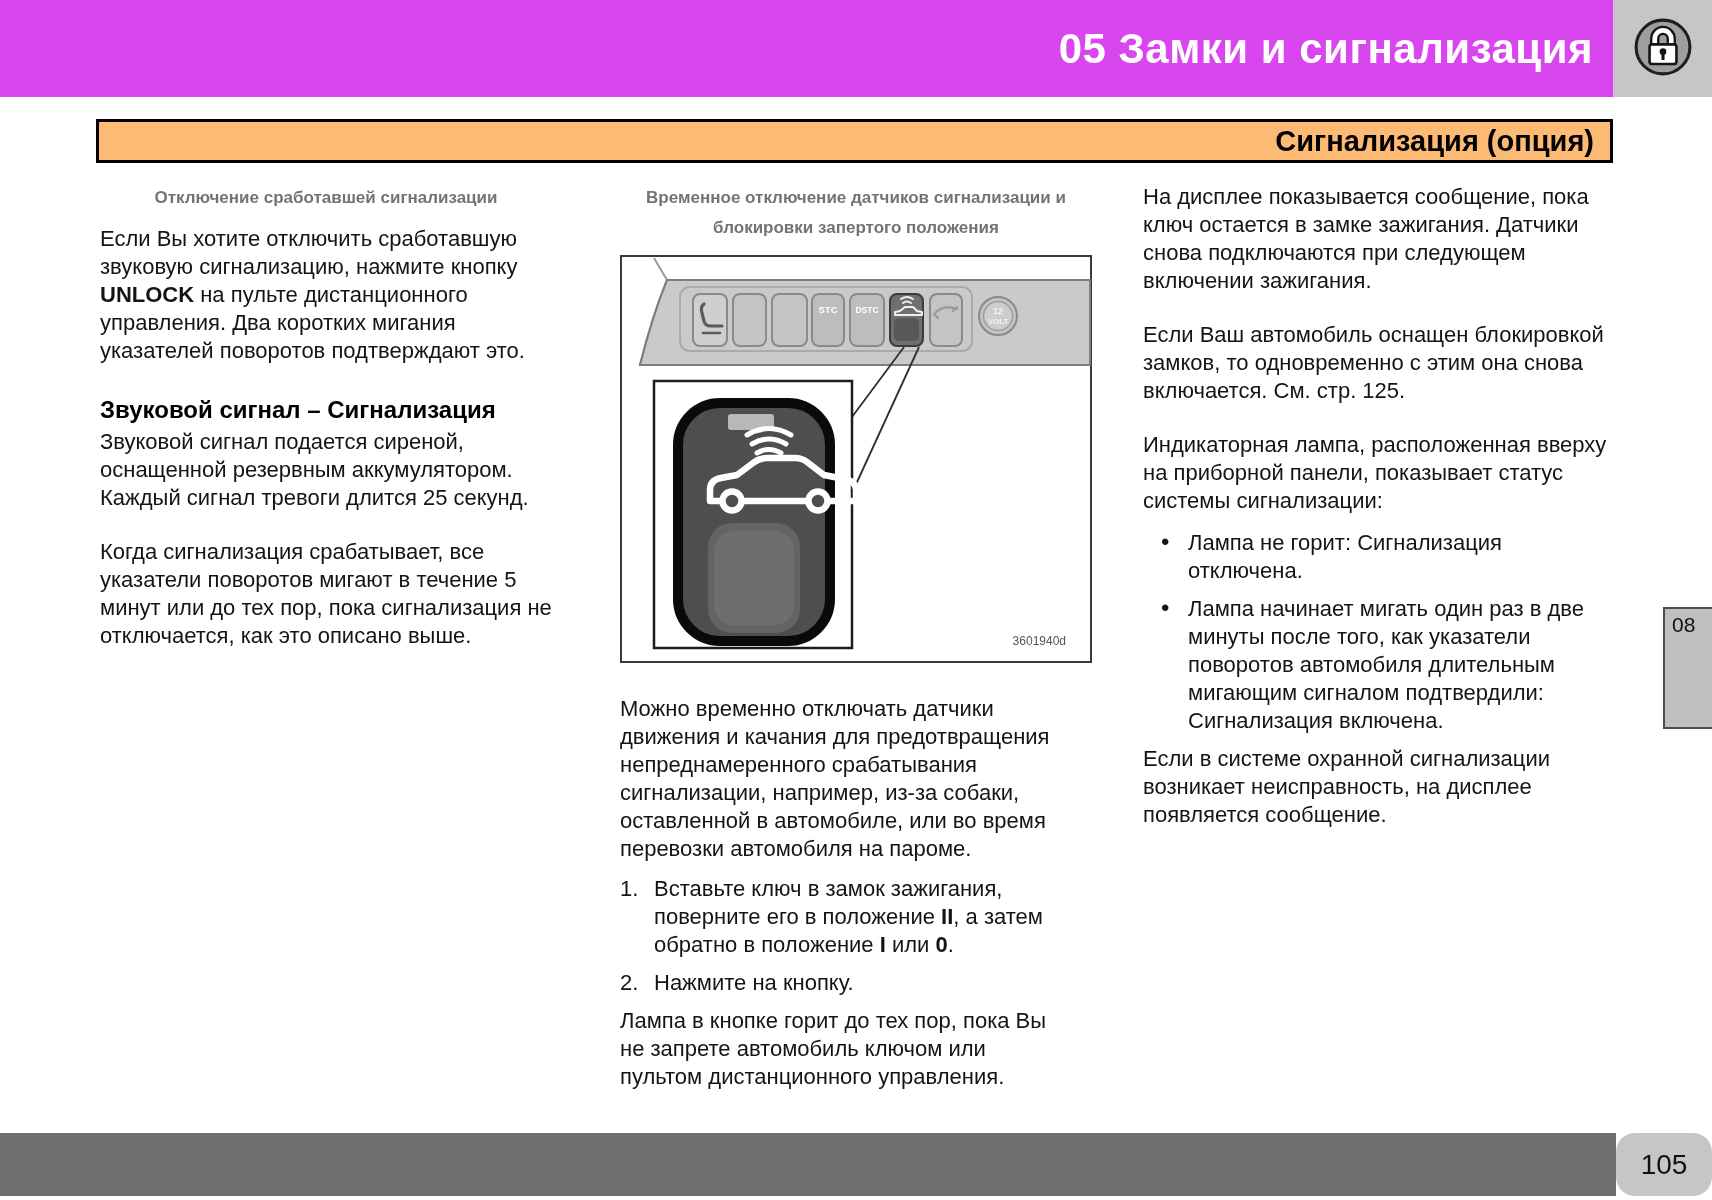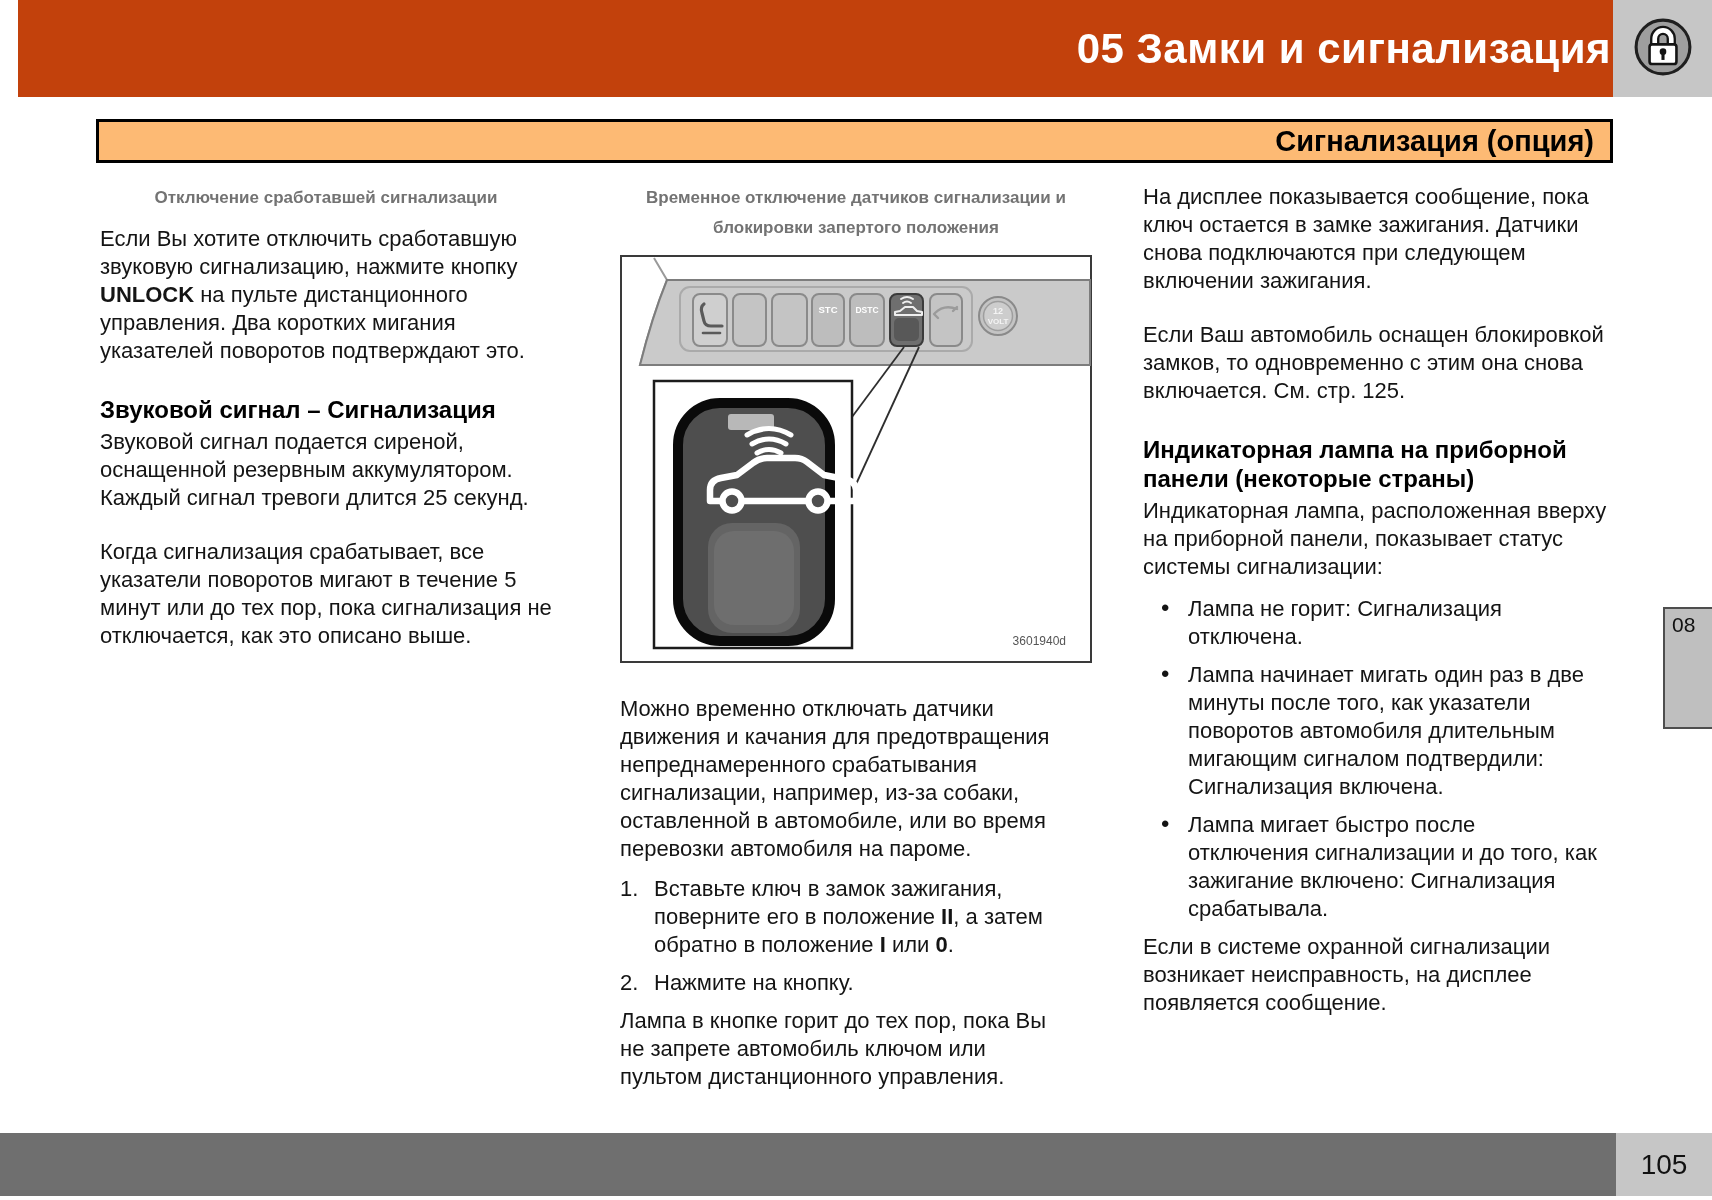--- a/index.html
+++ b/index.html
@@ -1,21 +1,21 @@
 <!DOCTYPE html>
 <html><head>
 <meta charset="utf-8">
 <style>
   html,body{margin:0;padding:0;background:#e8e8e8;}
   .page{
     position:relative;width:1712px;height:1200px;background:#ffffff;
     font-family:"Liberation Sans",sans-serif;color:#141414;overflow:hidden;
   }
   
-  .header-bar{position:absolute;left:18px;top:0;width:1613px;height:97px;background:#c2410c;}
+  .header-bar{position:absolute;left:0;top:0;width:1613px;height:97px;background:#d946ef;}
   .header-title{
     position:absolute;right:20px;top:0;height:97px;line-height:97px;
     font-size:42px;font-weight:bold;color:#ffffff;letter-spacing:.5px;white-space:nowrap;
   }
   .header-corner{
     position:absolute;left:1613px;top:0;width:99px;height:97px;background:#c6c6c6;
     display:flex;align-items:center;justify-content:center;
   }
   
   .banner{
@@ -50,21 +50,21 @@
   
   .side-tab{
     position:absolute;left:1663px;top:607px;width:49px;height:122px;
     background:#bfbfbf;border:2px solid #4e4e4e;border-right:none;box-sizing:border-box;
     font-size:21px;color:#111;padding:4px 0 0 7px;
   }
   
   .footer-bar{position:absolute;left:0;top:1133px;width:1616px;height:63px;background:#6f6f6f;}
   .footer-corner{
     position:absolute;left:1616px;top:1133px;width:96px;height:63px;background:#c6c6c6;
-    display:flex;align-items:center;justify-content:center;font-size:28px;color:#111;
+    display:flex;align-items:center;justify-content:center;font-size:28px;color:#111;border-radius:19px;
   }
 </style>
 </head>
 <body>
 
 <div class="page">
 
   <div class="header-bar">
     <div class="header-title">05 Замки и сигнализация</div>
   </div>
@@ -172,26 +172,24 @@
       <span class="num">2.</span>
       <span>Нажмите на кнопку.</span>
     </div>
 
     <p class="body-w" style="margin-top:6px;">Лампа в кнопке горит до тех пор, пока Вы не запрете автомобиль ключом или пультом дистанционного управления.</p>
   </div>
 
   <div class="col col3">
     <p>На дисплее показывается сообщение, пока ключ остается в замке зажигания. Датчики снова подключаются при следующем включении зажигания.</p>
     <p>Если Ваш автомобиль оснащен блокировкой замков, то одновременно с этим она снова включается. См. стр. 125.</p>
-    <div class="sub-h">Индикаторная лампа на приборной панели (некоторые страны)</div>
     <p style="margin-bottom:0;">Индикаторная лампа, расположенная вверху на приборной панели, показывает статус системы сигнализации:</p>
     <ul class="bullets">
       <li>Лампа не горит: Сигнализация отключена.</li>
       <li>Лампа начинает мигать один раз в две минуты после того, как указатели поворотов автомобиля длительным мигающим сигналом подтвердили: Сигнализация включена.</li>
-      <li>Лампа мигает быстро после отключения сигнализации и до того, как зажигание включено: Сигнализация срабатывала.</li>
     </ul>
     <p>Если в системе охранной сигнализации возникает неисправность, на дисплее появляется сообщение.</p>
   </div>
 
   <div class="side-tab">
     <span>08</span>
   </div>
 
   <div class="footer-bar"></div>
   <div class="footer-corner">

